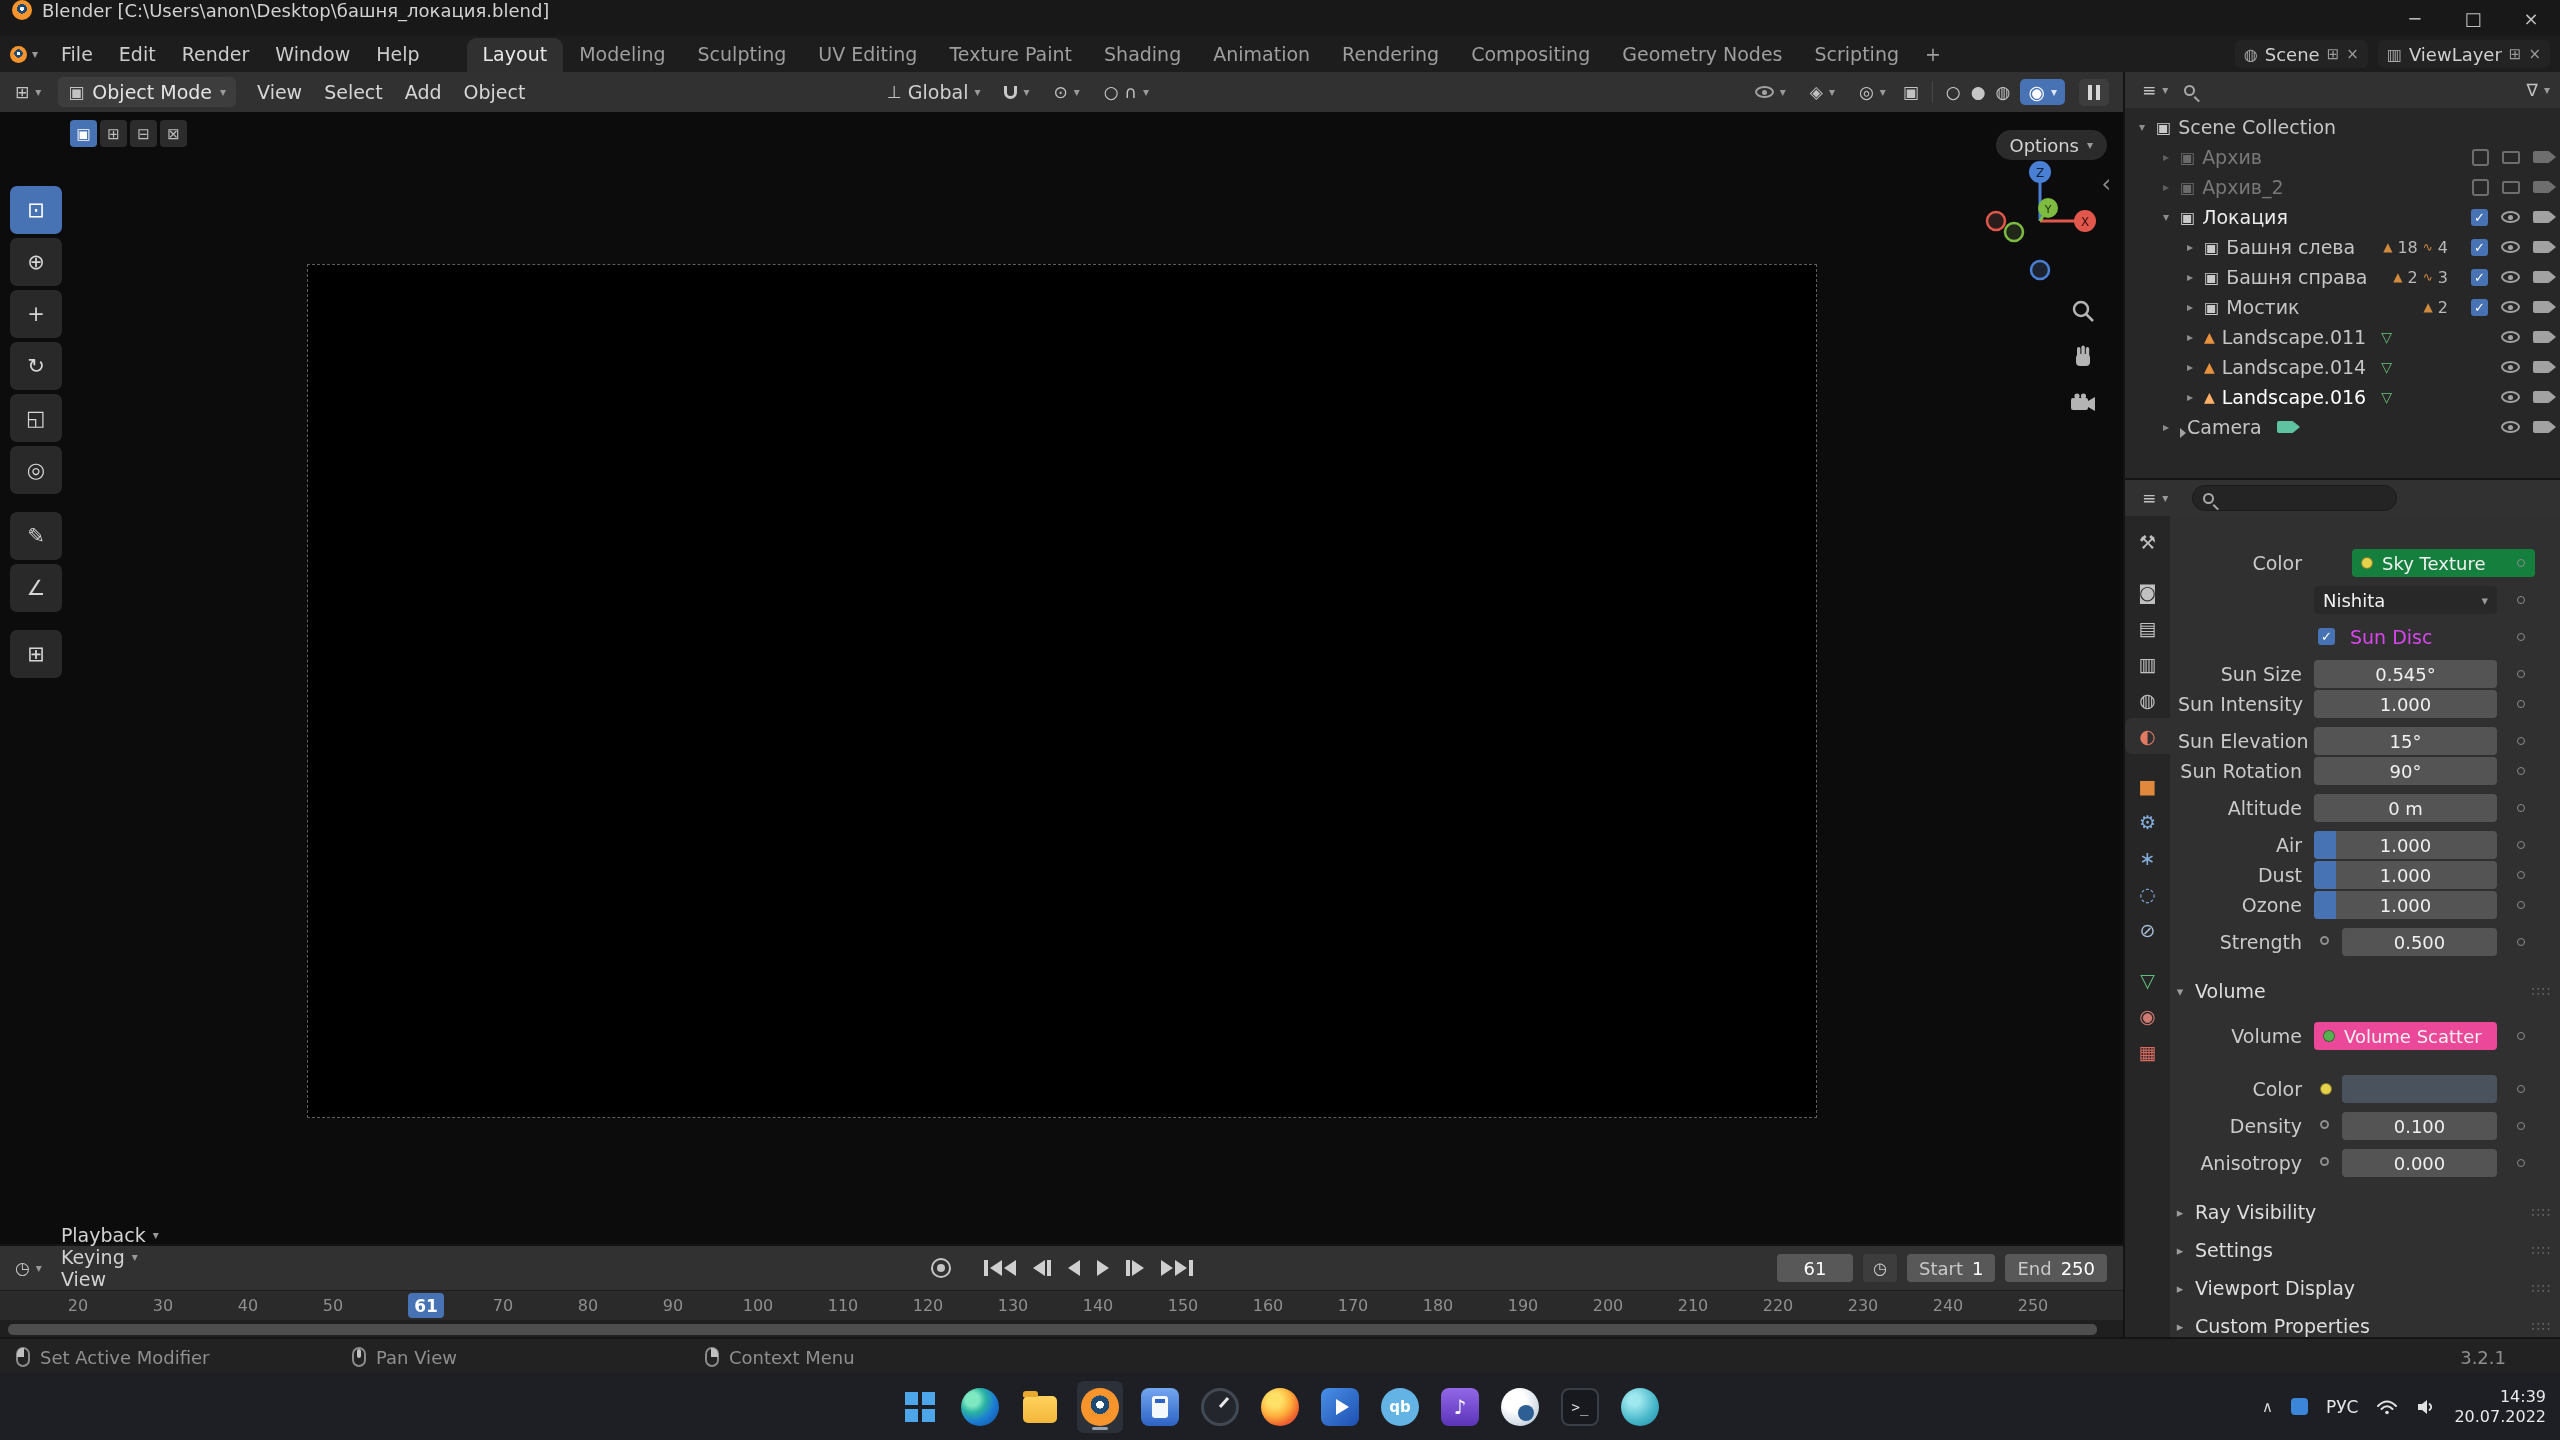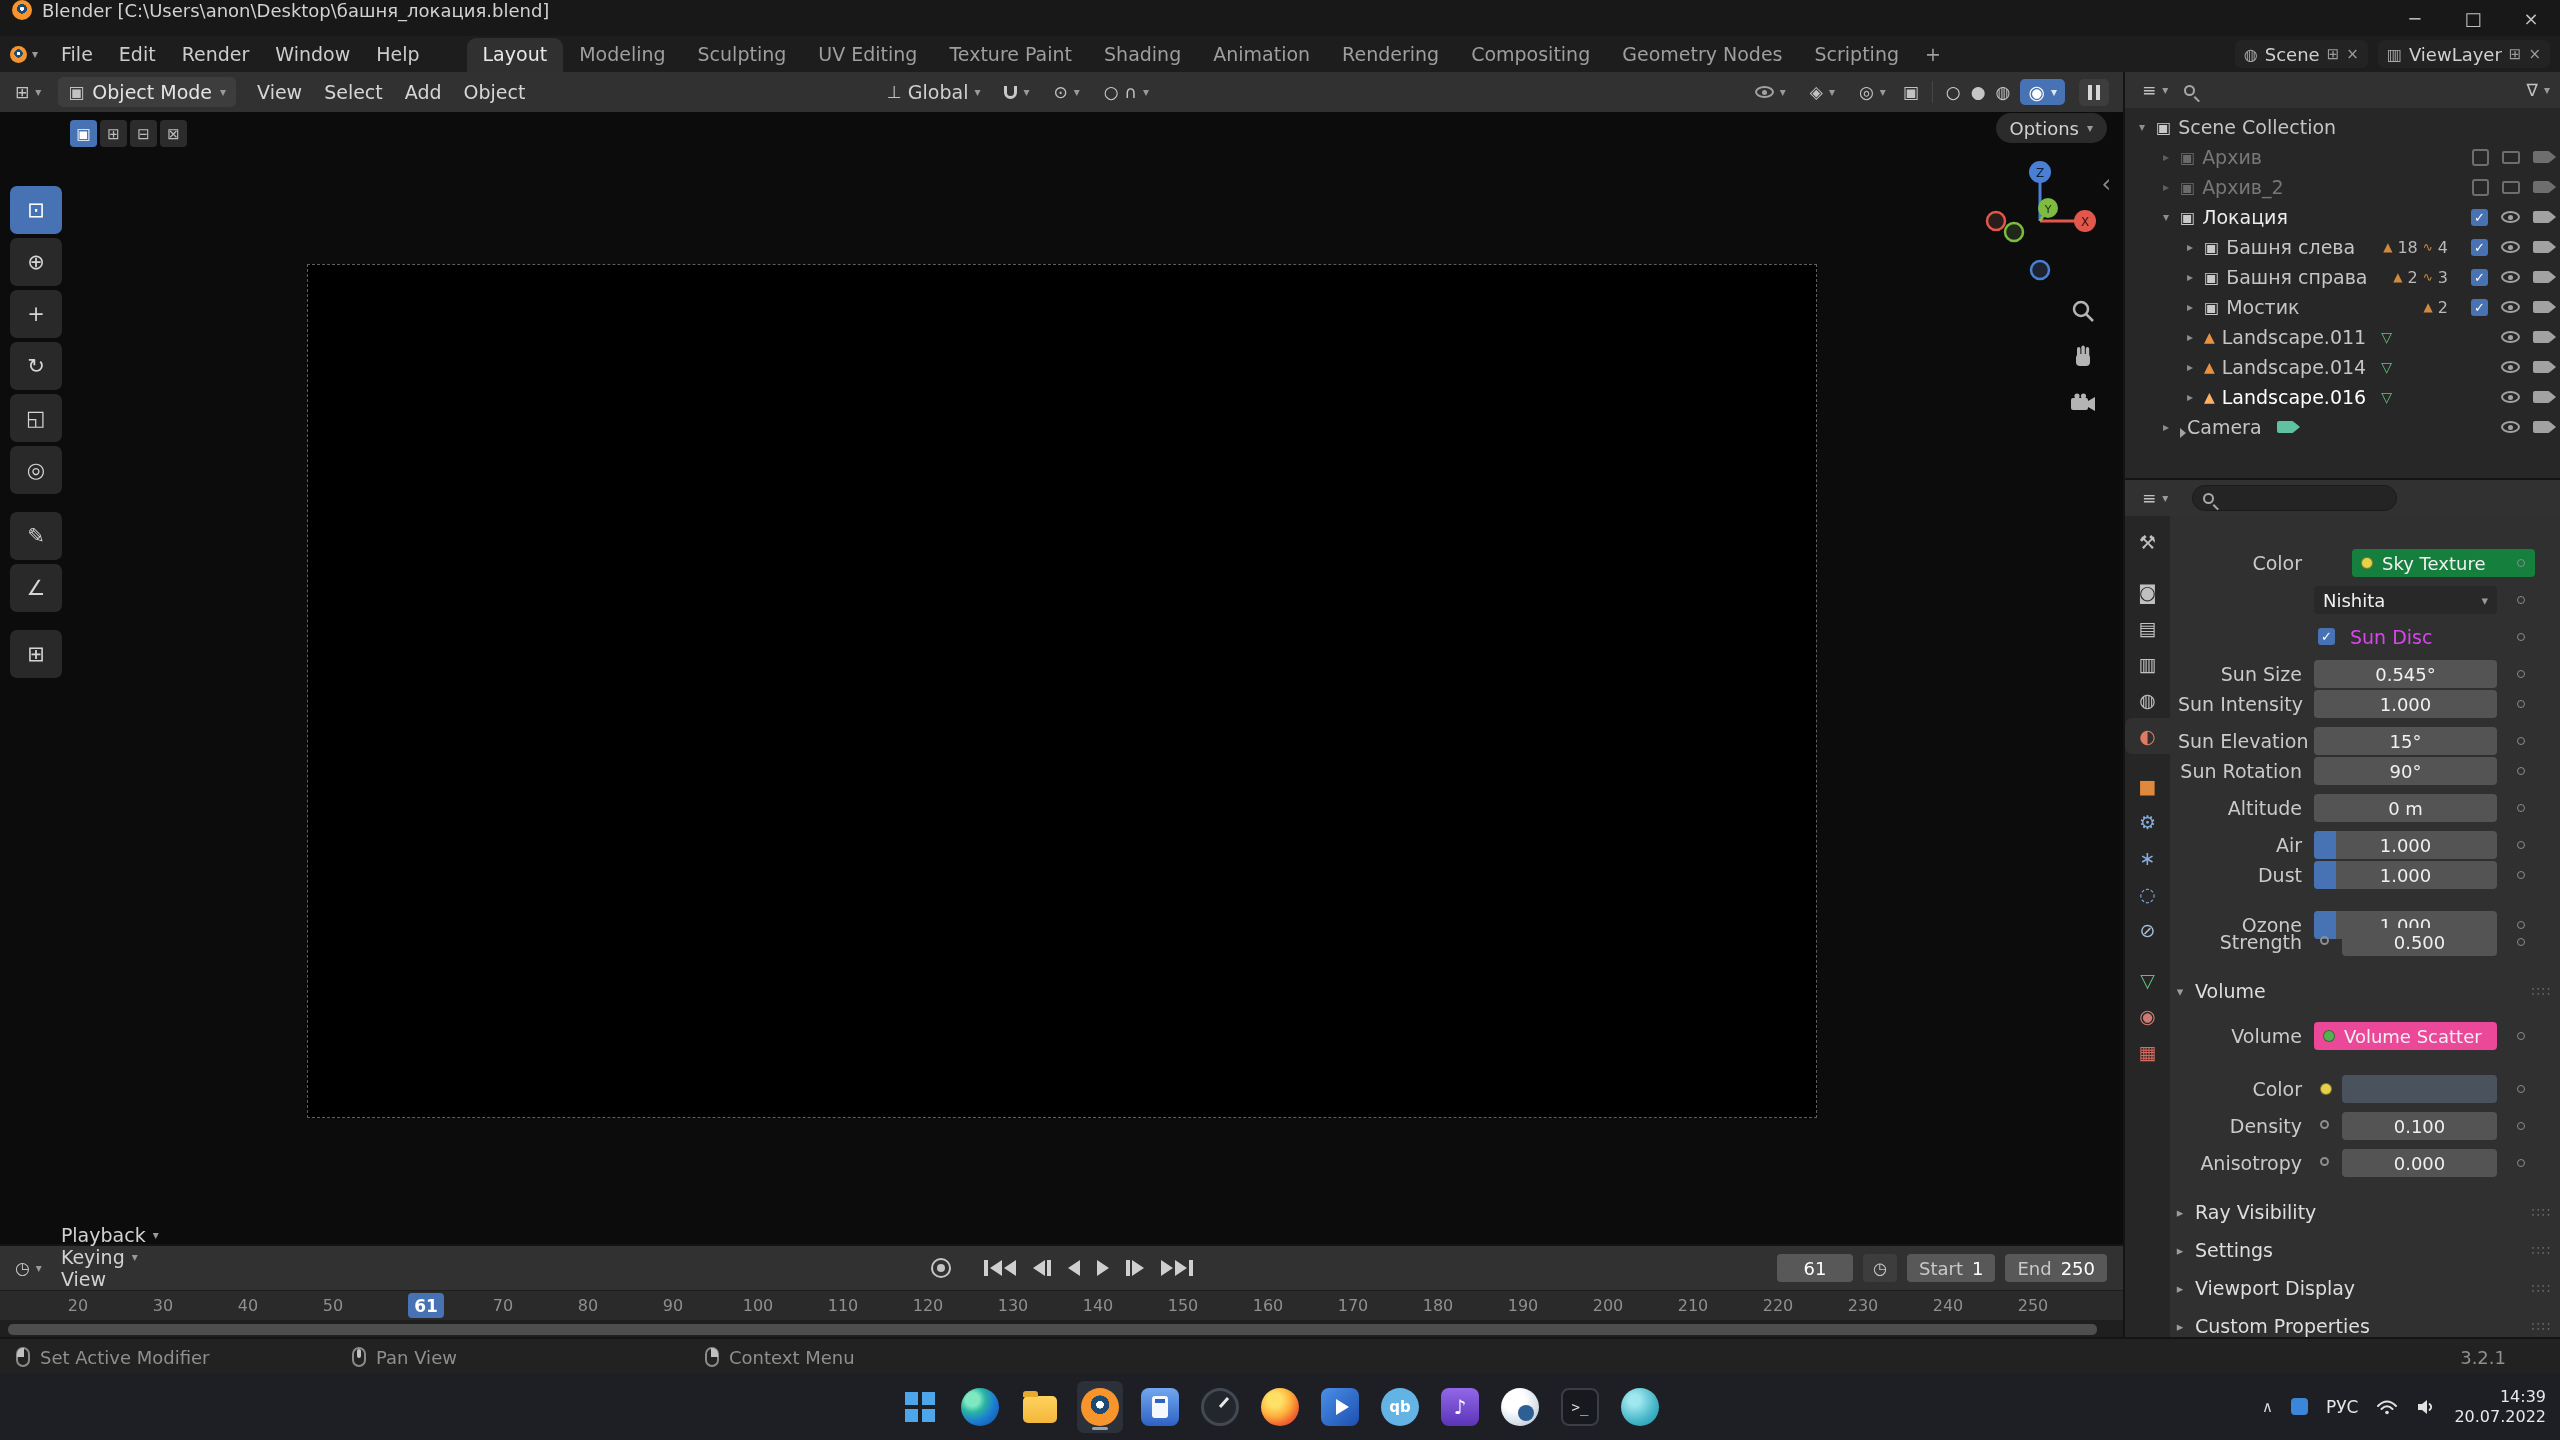--- a/index.html
+++ b/index.html
@@ -43,21 +43,21 @@
   .pbar{width:4px;height:15px;background:#d8d8d8}
   .sep{width:1px;height:22px;background:#474747;margin:0 3px}
 
   
   #viewport{position:absolute;top:112px;left:0;width:2123px;height:1132px;background:#0c0c0c;overflow:hidden}
   #camframe{position:absolute;left:307px;top:152px;width:1510px;height:854px;background:#000;border:1px dashed #5e5e5e}
   #overlay{position:absolute;left:100px;top:46px;color:#ffffff;font-size:20px;line-height:28px;text-shadow:0 1px 2px #000}
   #selmodes{position:absolute;left:70px;top:8px;display:flex;gap:3px}
   .smode{width:27px;height:27px;background:#2c2c2c;border-radius:4px;display:flex;align-items:center;justify-content:center;font-size:15px;color:#bdbdbd}
   .smode.active{background:#4772b3;color:#fff}
-  #optionspill{position:absolute;right:16px;top:1px;height:30px;display:flex;align-items:center;gap:8px;padding:0 14px;background:#2b2b2b;border-radius:15px;color:#d2d2d2;font-size:18px}
+  #optionspill{position:absolute;right:16px;top:18px;height:30px;display:flex;align-items:center;gap:8px;padding:0 14px;background:#2b2b2b;border-radius:15px;color:#d2d2d2;font-size:18px}
   #vp-toolbar{position:absolute;left:10px;top:74px;display:flex;flex-direction:column;gap:4px}
   .tool{width:52px;height:48px;background:rgba(45,45,45,0.92);border-radius:7px;display:flex;align-items:center;justify-content:center}
   .tool.active{background:#4772b3}
   .tglyph{font-size:21px;color:#d5d5d5}
   .tool.active .tglyph{color:#fff}
   #gizmo{position:absolute;left:1975px;top:44px}
   .vpnav{position:absolute;left:2066px;width:34px;height:34px;display:flex;align-items:center;justify-content:center}
   #sidebar-toggle{position:absolute;right:12px;top:58px;color:#8a8a8a;font-size:24px}
 
   
@@ -643,21 +643,21 @@
         <span class="pdec"></span>
       </div>
       <div class="prow" style="top: 345px;">
         <span class="plab">Dust</span>
         <div class="pfld">
           <span class="sfill" style="width: 12%;"></span>
           <span class="fval">1.000</span>
         </div>
         <span class="pdec"></span>
       </div>
-      <div class="prow" style="top: 375px; margin-top: 20px;">
+      <div class="prow" style="top: 375px;">
         <span class="plab">Ozone</span>
         <div class="pfld">
           <span class="sfill" style="width: 12%;"></span>
           <span class="fval">1.000</span>
         </div>
         <span class="pdec"></span>
       </div>
       <div class="prow" style="top: 412px;">
         <span class="plab">Strength</span>
         <span class="pring"></span>

